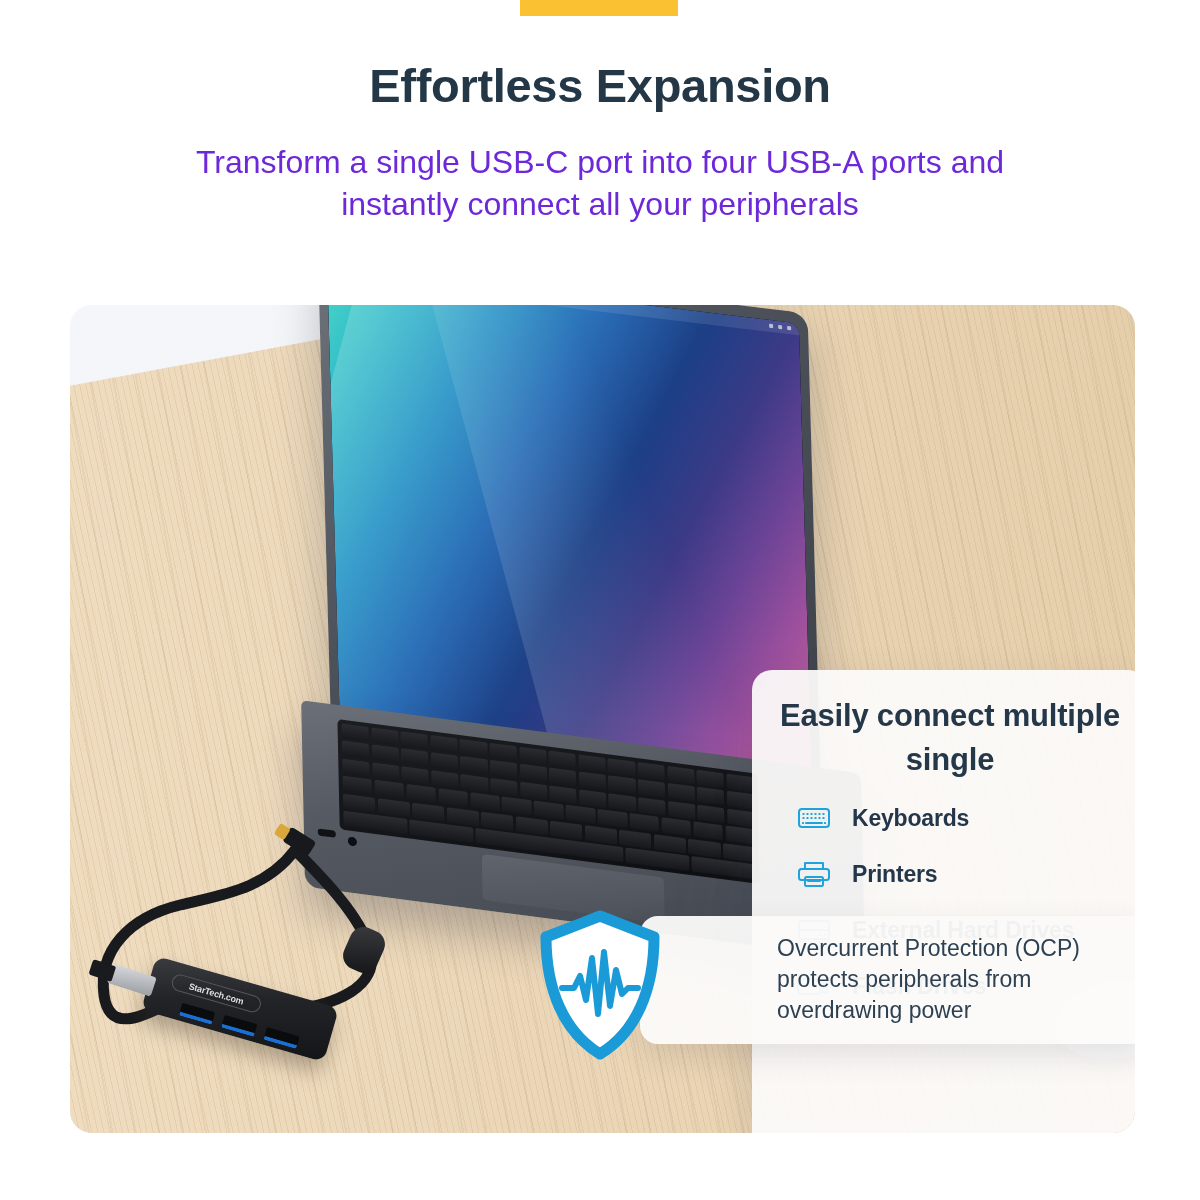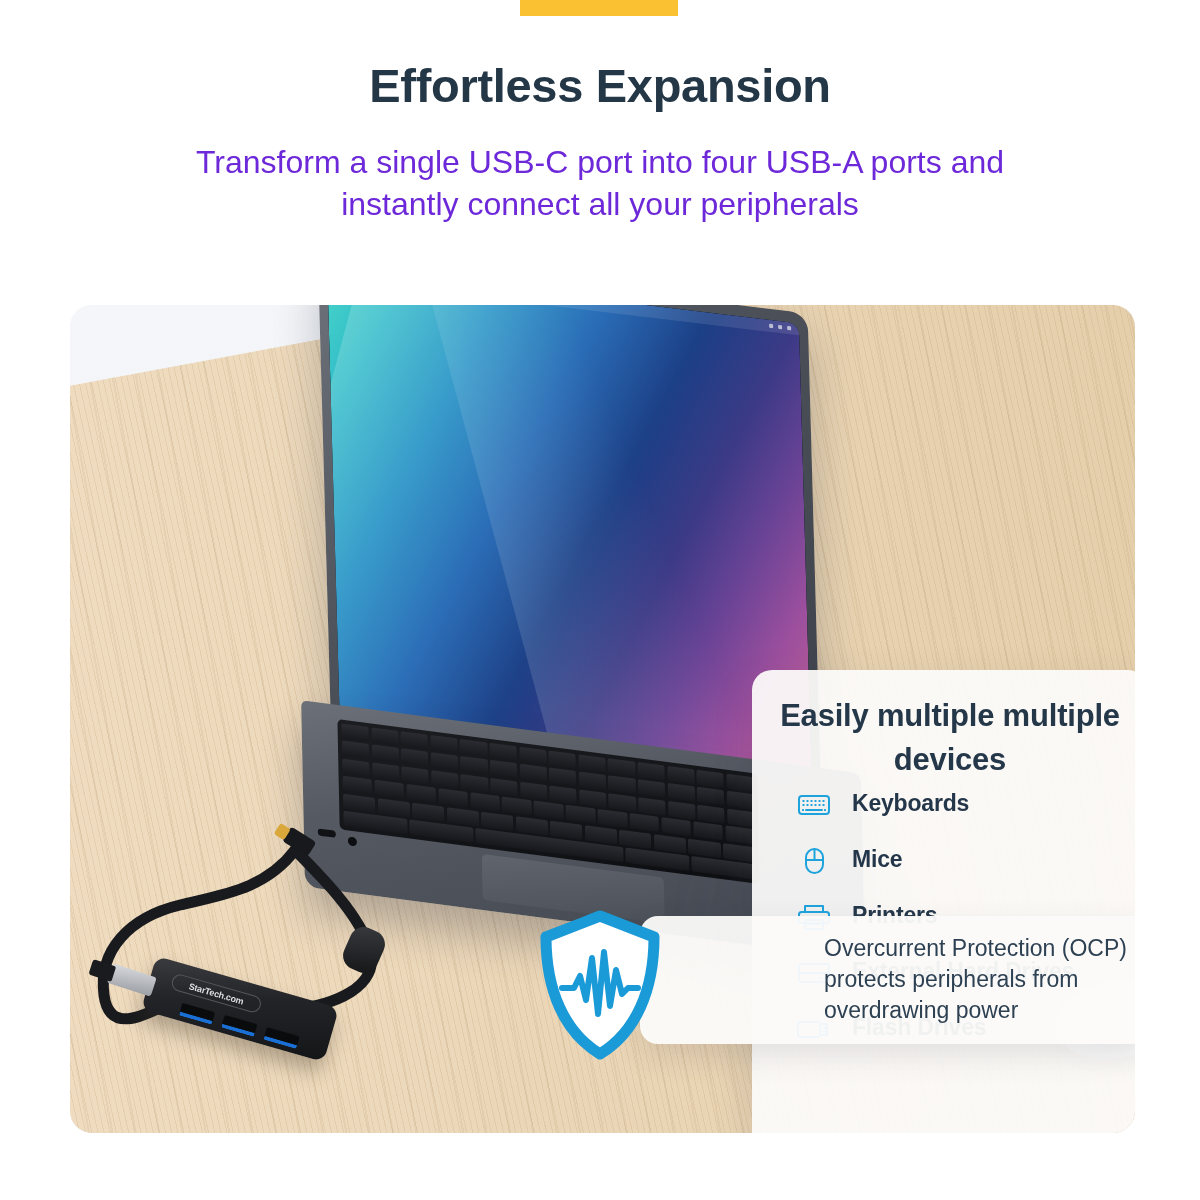--- a/index.html
+++ b/index.html
@@ -209,38 +209,38 @@
     border-radius:20px;
     box-shadow:0 14px 40px rgba(60,60,80,.13);
   }
   .devices-title {
     position:absolute; left:0; top:24px; width:100%;
     text-align:center; font-size:31px; font-weight:bold;
     line-height:1.42; color:#25384a; letter-spacing:-.2px;
   }
   .device-list { position:absolute; left:43px; top:120px; width:340px; }
   .device-row {
-    display:flex; height:56px; gap:19px;
+    display:flex; align-items:center; height:56px; gap:19px;
   }
   .device-icon { width:38px; height:30px; flex:none; display:block; }
   .device-label {
     font-size:23px; font-weight:bold; color:#24374a; letter-spacing:-.2px;
     white-space:nowrap;
   }
 
   
   .ocp-card {
     position:absolute; left:570px; top:611px; width:508px; height:128px;
     background:rgba(252,251,250,.95);
     border-radius:18px;
     box-shadow:0 12px 30px rgba(60,60,80,.13);
   }
   .ocp-text {
     position:absolute; left:137px; top:17px; width:360px;
-    font-size:23px; line-height:1.34; color:#2d4153;margin-left:47px;
+    font-size:23px; line-height:1.34; color:#2d4153;
   }
   .ocp-shield {
     position:absolute; left:466px; top:605px; width:128px; height:150px;
   }
 
   
   .card-shadow {
     position:absolute; left:600px; top:410px; width:340px; height:470px;
     background:radial-gradient(ellipse at center, rgba(80,85,100,.10), rgba(0,0,0,0) 70%);
     filter:blur(10px);
@@ -397,21 +397,21 @@
     <div class="ferrite"></div>
     <div class="hub">
       <div class="hub-plug"></div>
       <div class="hub-logo">StarTech.com</div>
       <div class="usb-port p1"></div>
       <div class="usb-port p2"></div>
       <div class="usb-port p3"></div>
     </div>
 
     <div class="devices-card">
-      <div class="devices-title">Easily multiple multiple devices</div>
+      <div class="devices-title">Easily connect multiple single</div>
       <div class="device-list" id="device-list">
           <div class="device-row">
             <span style="display: flex;">
               <svg class="device-icon" viewBox="0 0 38 30" fill="none" stroke="#1fa3dd" stroke-width="2" stroke-linecap="round" stroke-linejoin="round">
                 <rect x="4" y="6" width="30" height="18" rx="3"></rect>
                 <rect x="7.5" y="10" width="2" height="2" rx="0.5" fill="#1fa3dd" stroke="none"></rect>
                 <rect x="11.5" y="10" width="2" height="2" rx="0.5" fill="#1fa3dd" stroke="none"></rect>
                 <rect x="15.5" y="10" width="2" height="2" rx="0.5" fill="#1fa3dd" stroke="none"></rect>
                 <rect x="19.5" y="10" width="2" height="2" rx="0.5" fill="#1fa3dd" stroke="none"></rect>
                 <rect x="23.5" y="10" width="2" height="2" rx="0.5" fill="#1fa3dd" stroke="none"></rect>
@@ -425,30 +425,20 @@
                 <line x1="11" y1="20" x2="27" y2="20"></line>
                 <rect x="7" y="19" width="2" height="2" rx="0.5" fill="#1fa3dd" stroke="none"></rect>
                 <rect x="29" y="19" width="2" height="2" rx="0.5" fill="#1fa3dd" stroke="none"></rect>
               </svg>
             </span>
             <span class="device-label">Keyboards</span>
           </div>
           <div class="device-row">
             <span style="display: flex;">
               <svg class="device-icon" viewBox="0 0 38 30" fill="none" stroke="#1fa3dd" stroke-width="2" stroke-linecap="round" stroke-linejoin="round">
-                <rect x="11" y="3" width="17" height="24" rx="8.5"></rect>
-                <line x1="19.5" y1="3" x2="19.5" y2="14"></line>
-                <line x1="11" y1="14" x2="28" y2="14"></line>
-              </svg>
-            </span>
-            <span class="device-label">Mice</span>
-          </div>
-          <div class="device-row">
-            <span style="display: flex;">
-              <svg class="device-icon" viewBox="0 0 38 30" fill="none" stroke="#1fa3dd" stroke-width="2" stroke-linecap="round" stroke-linejoin="round">
                 <path d="M10 10 V4 h18 v6"></path>
                 <rect x="4" y="10" width="30" height="11" rx="2.5"></rect>
                 <rect x="10" y="18" width="18" height="9" rx="1.5"></rect>
                 <line x1="13" y1="22" x2="25" y2="22"></line>
               </svg>
             </span>
             <span class="device-label">Printers</span>
           </div>
           <div class="device-row">
             <span style="display: flex;">

